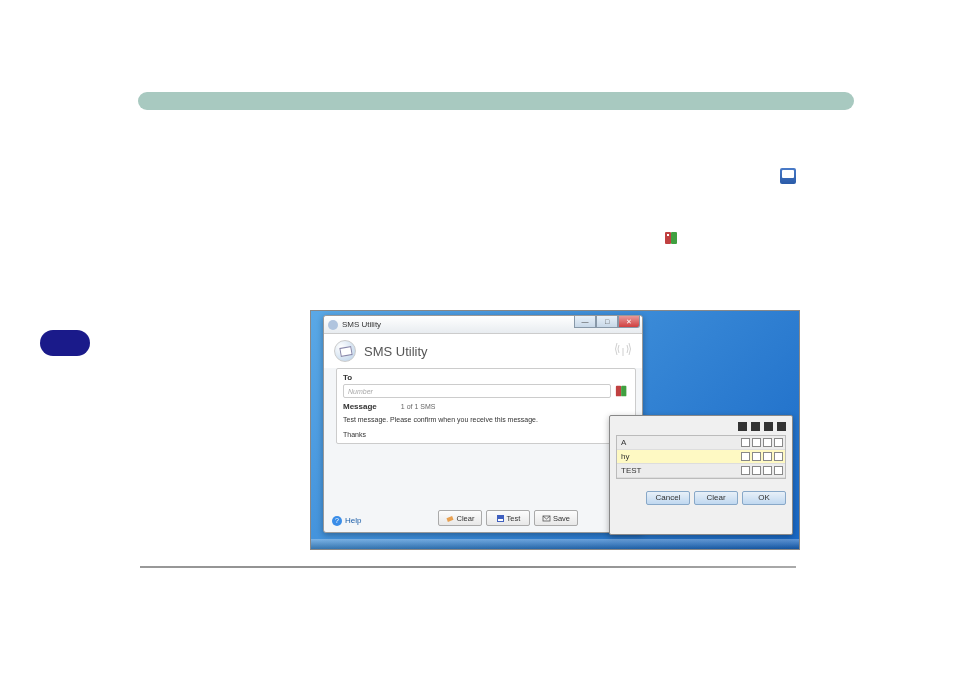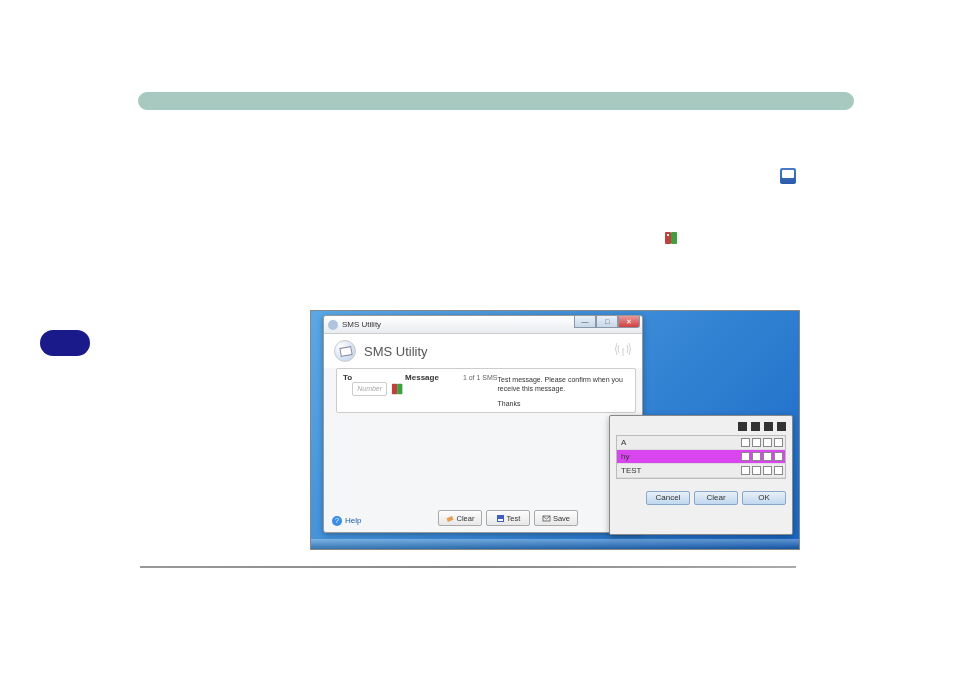--- a/index.html
+++ b/index.html
@@ -175,20 +175,21 @@
     cursor: pointer;
   }
   .main-panel {
     flex: 1;
     margin-left: 6px;
     background: #fff;
     border: 1px solid #ccc;
     border-radius: 2px;
     padding: 4px 6px;
     display: flex;
+    flex-direction: column;
   }
   .field-label {
     font-size: 8px;
     font-weight: bold;
     color: #333;
     margin-bottom: 2px;
   }
   .to-row {
     display: flex;
     align-items: center;
@@ -305,21 +306,21 @@
     background: #fff;
   }
   .pb-row {
     display: flex;
     align-items: center;
     height: 14px;
     border-bottom: 1px solid #ddd;
     font-size: 8px;
     color: #333;
     padding-left: 4px;
-    background: #d946ef;
+    background: #fef9c3;
   }
   .pb-row:nth-child(odd){ background:#ececec; }
   .pb-name { flex: 1; }
   .pb-checks {
     display: flex;
     gap: 2px;
     padding-right: 2px;
   }
   .pb-check {
     width: 9px;

